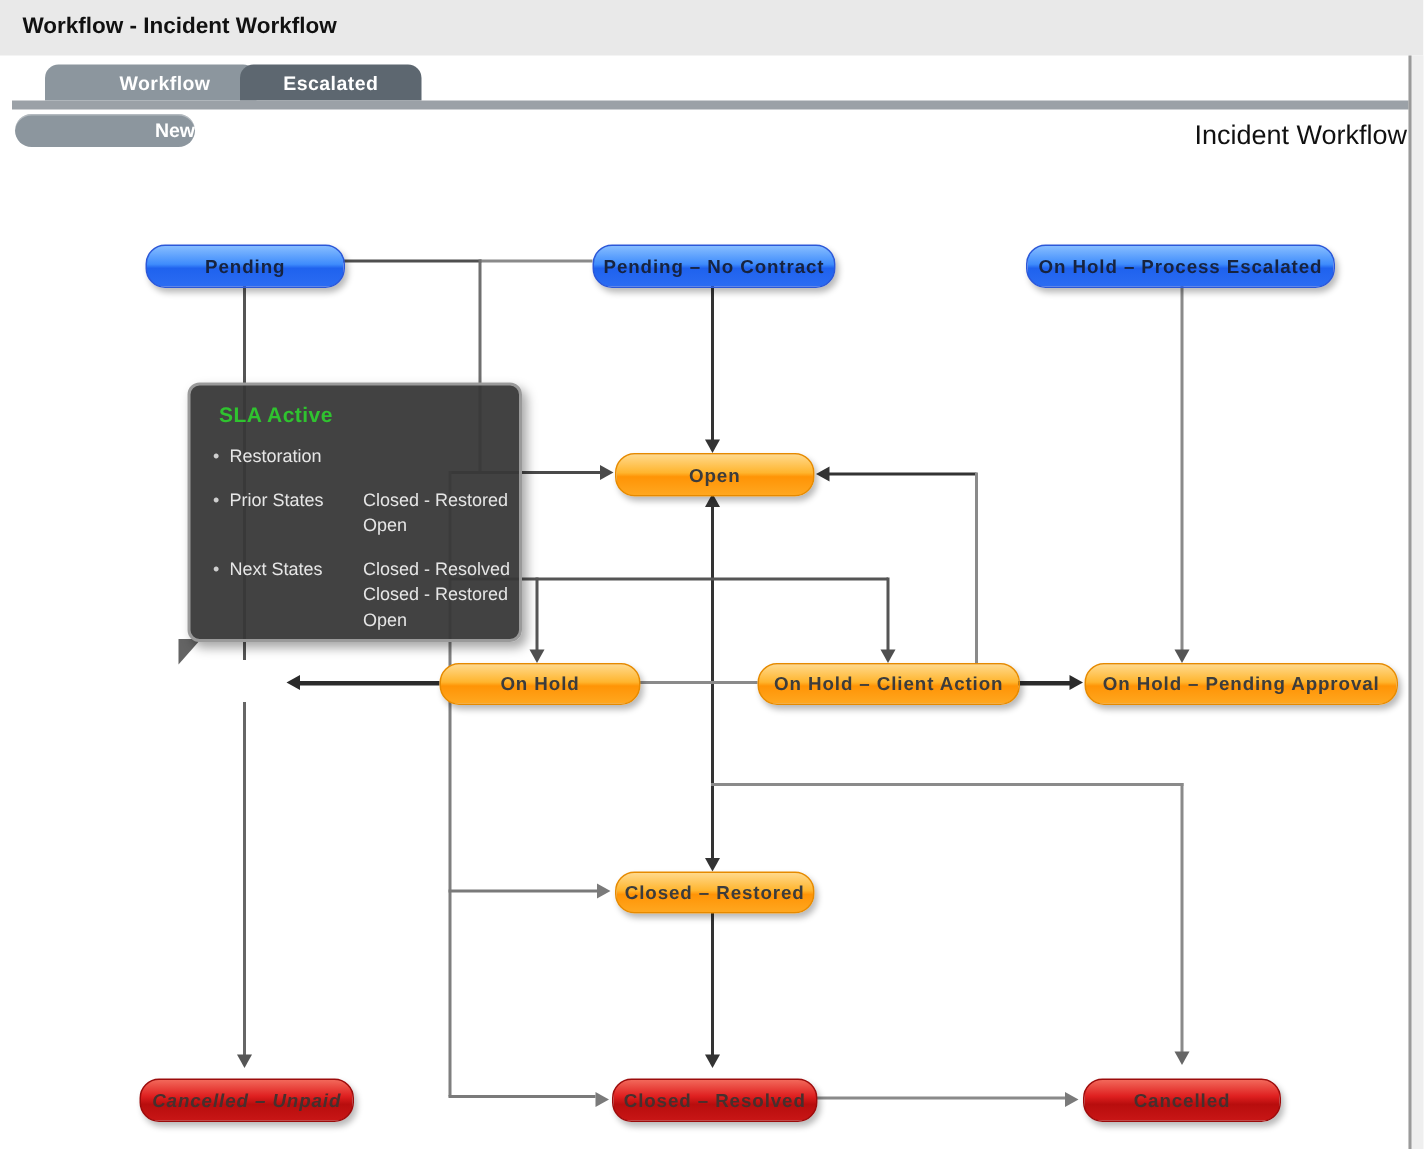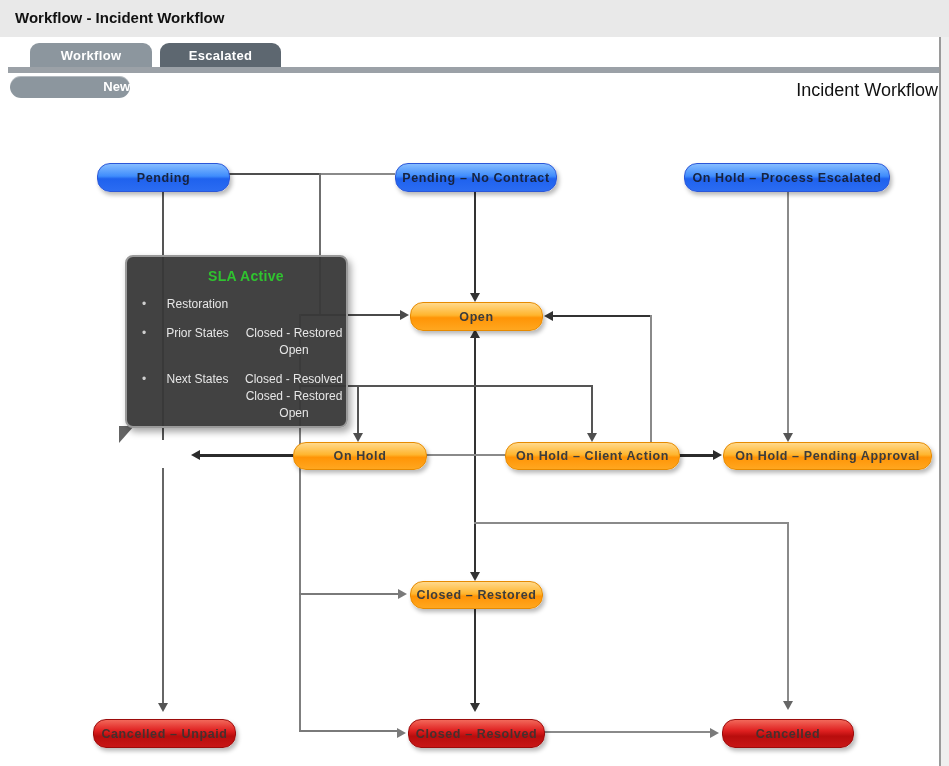--- a/index.html
+++ b/index.html
@@ -12,21 +12,21 @@
     background:#e9e9e9;
   }
   .titlebar span{
     position:absolute;left:15px;top:9px;font-size:15px;font-weight:bold;color:#111;
   }
   .tab{
     position:absolute;top:43px;height:24px;border-radius:9px 9px 0 0;
     color:#fff;font-weight:bold;font-size:13px;text-align:center;line-height:25px;
     letter-spacing:.3px;cursor:default;
   }
-  .tab-light{left:30px;width:122px;background:#8c969e;}
+  .tab-light{left:30px;width:122px;background:#8c969e;padding-left:19px;}
   .tab-dark{left:160px;width:121px;background:#5d6770;}
   .tab-underline{
     position:absolute;left:8px;top:67px;width:933px;height:6px;background:#9ba1a7;
   }
   .new-btn{
     position:absolute;left:10px;top:76px;width:120px;height:22px;border-radius:11px;
     background:#8c969e;color:#fff;font-weight:bold;font-size:13px;text-align:right;
     line-height:22px;box-shadow:inset 0 1px 0 rgba(255,255,255,.35);cursor:default;
   }
   .page-label{
@@ -56,21 +56,20 @@
   }
   .node-red{
     background:linear-gradient(180deg,#f2685a 0%,#df2020 40%,#b80d0d 60%,#c81616 100%);
     border-color:#9c0b0b;color:#46302e;
   }
   .tooltip{
     position:absolute;left:125px;top:255px;width:223px;height:173px;z-index:6;
     background:rgba(56,56,56,.95);border:2px solid #9a9a9a;border-radius:8px;
     box-shadow:3px 4px 7px rgba(0,0,0,.35);color:#e6e6e6;font-size:12px;
     box-sizing:border-box;
-    text-align:center;
   }
   .tooltip-title{
     display:block;margin:11px 0 0 19px;color:#2fc32f;font-weight:bold;
     font-size:14px;letter-spacing:.3px;
   }
   .t-rows{margin:12px 0 0 13px;}
   .t-row{display:flex;margin-bottom:12px;line-height:17px;}
   .t-label{width:89px;flex:0 0 89px;padding-left:13px;position:relative;}
   .t-label::before{content:"•";position:absolute;left:2px;color:#cfcfcf;}
   .t-values{flex:1;}
@@ -135,21 +134,21 @@
     <div class="carrow" style="border-top: 5px solid transparent; border-bottom: 5px solid transparent; border-left: 9px solid rgb(122, 122, 122); left: 710px; top: 728px;"></div>
     <div class="carrow" style="border-left: 5px solid transparent; border-right: 5px solid transparent; border-top: 9px solid rgb(85, 85, 85); left: 783px; top: 433px;"></div>
     <div class="node node-blue" style="left: 97px; top: 163px; width: 131px; height: 27px;">Pending</div>
     <div class="node node-blue" style="left: 684px; top: 163px; width: 204px; height: 27px;">On Hold – Process Escalated</div>
     <div class="node node-blue" style="left: 395px; top: 163px; width: 160px; height: 27px;">Pending – No Contract</div>
     <div class="node node-orange" style="left: 410px; top: 302px; width: 131px; height: 27px;">Open</div>
     <div class="node node-orange" style="left: 293px; top: 442px; width: 132px; height: 26px;">On Hold</div>
     <div class="node node-orange" style="left: 505px; top: 442px; width: 173px; height: 26px;">On Hold – Client Action</div>
     <div class="node node-orange" style="left: 723px; top: 442px; width: 207px; height: 26px;">On Hold – Pending Approval</div>
     <div class="node node-orange" style="left: 410px; top: 581px; width: 131px; height: 26px;">Closed – Restored</div>
-    <div class="node node-red" style="left: 93px; top: 719px; width: 141px; height: 27px;">Cancelled – Unpaid</div>
+    <div class="node node-red" style="left: 93px; top: 719px; width: 141px; height: 27px; font-style: italic;">Cancelled – Unpaid</div>
     <div class="node node-red" style="left: 408px; top: 719px; width: 135px; height: 27px;">Closed – Resolved</div>
     <div class="node node-red" style="left: 722px; top: 719px; width: 130px; height: 27px;">Cancelled</div>
   </div>
 
 <div class="tooltip">
   <span class="tooltip-title">SLA Active</span>
   <div class="t-rows" id="tooltip-rows">
       <div class="t-row">
         <div class="t-label">Restoration</div>
         <div class="t-values"></div>

